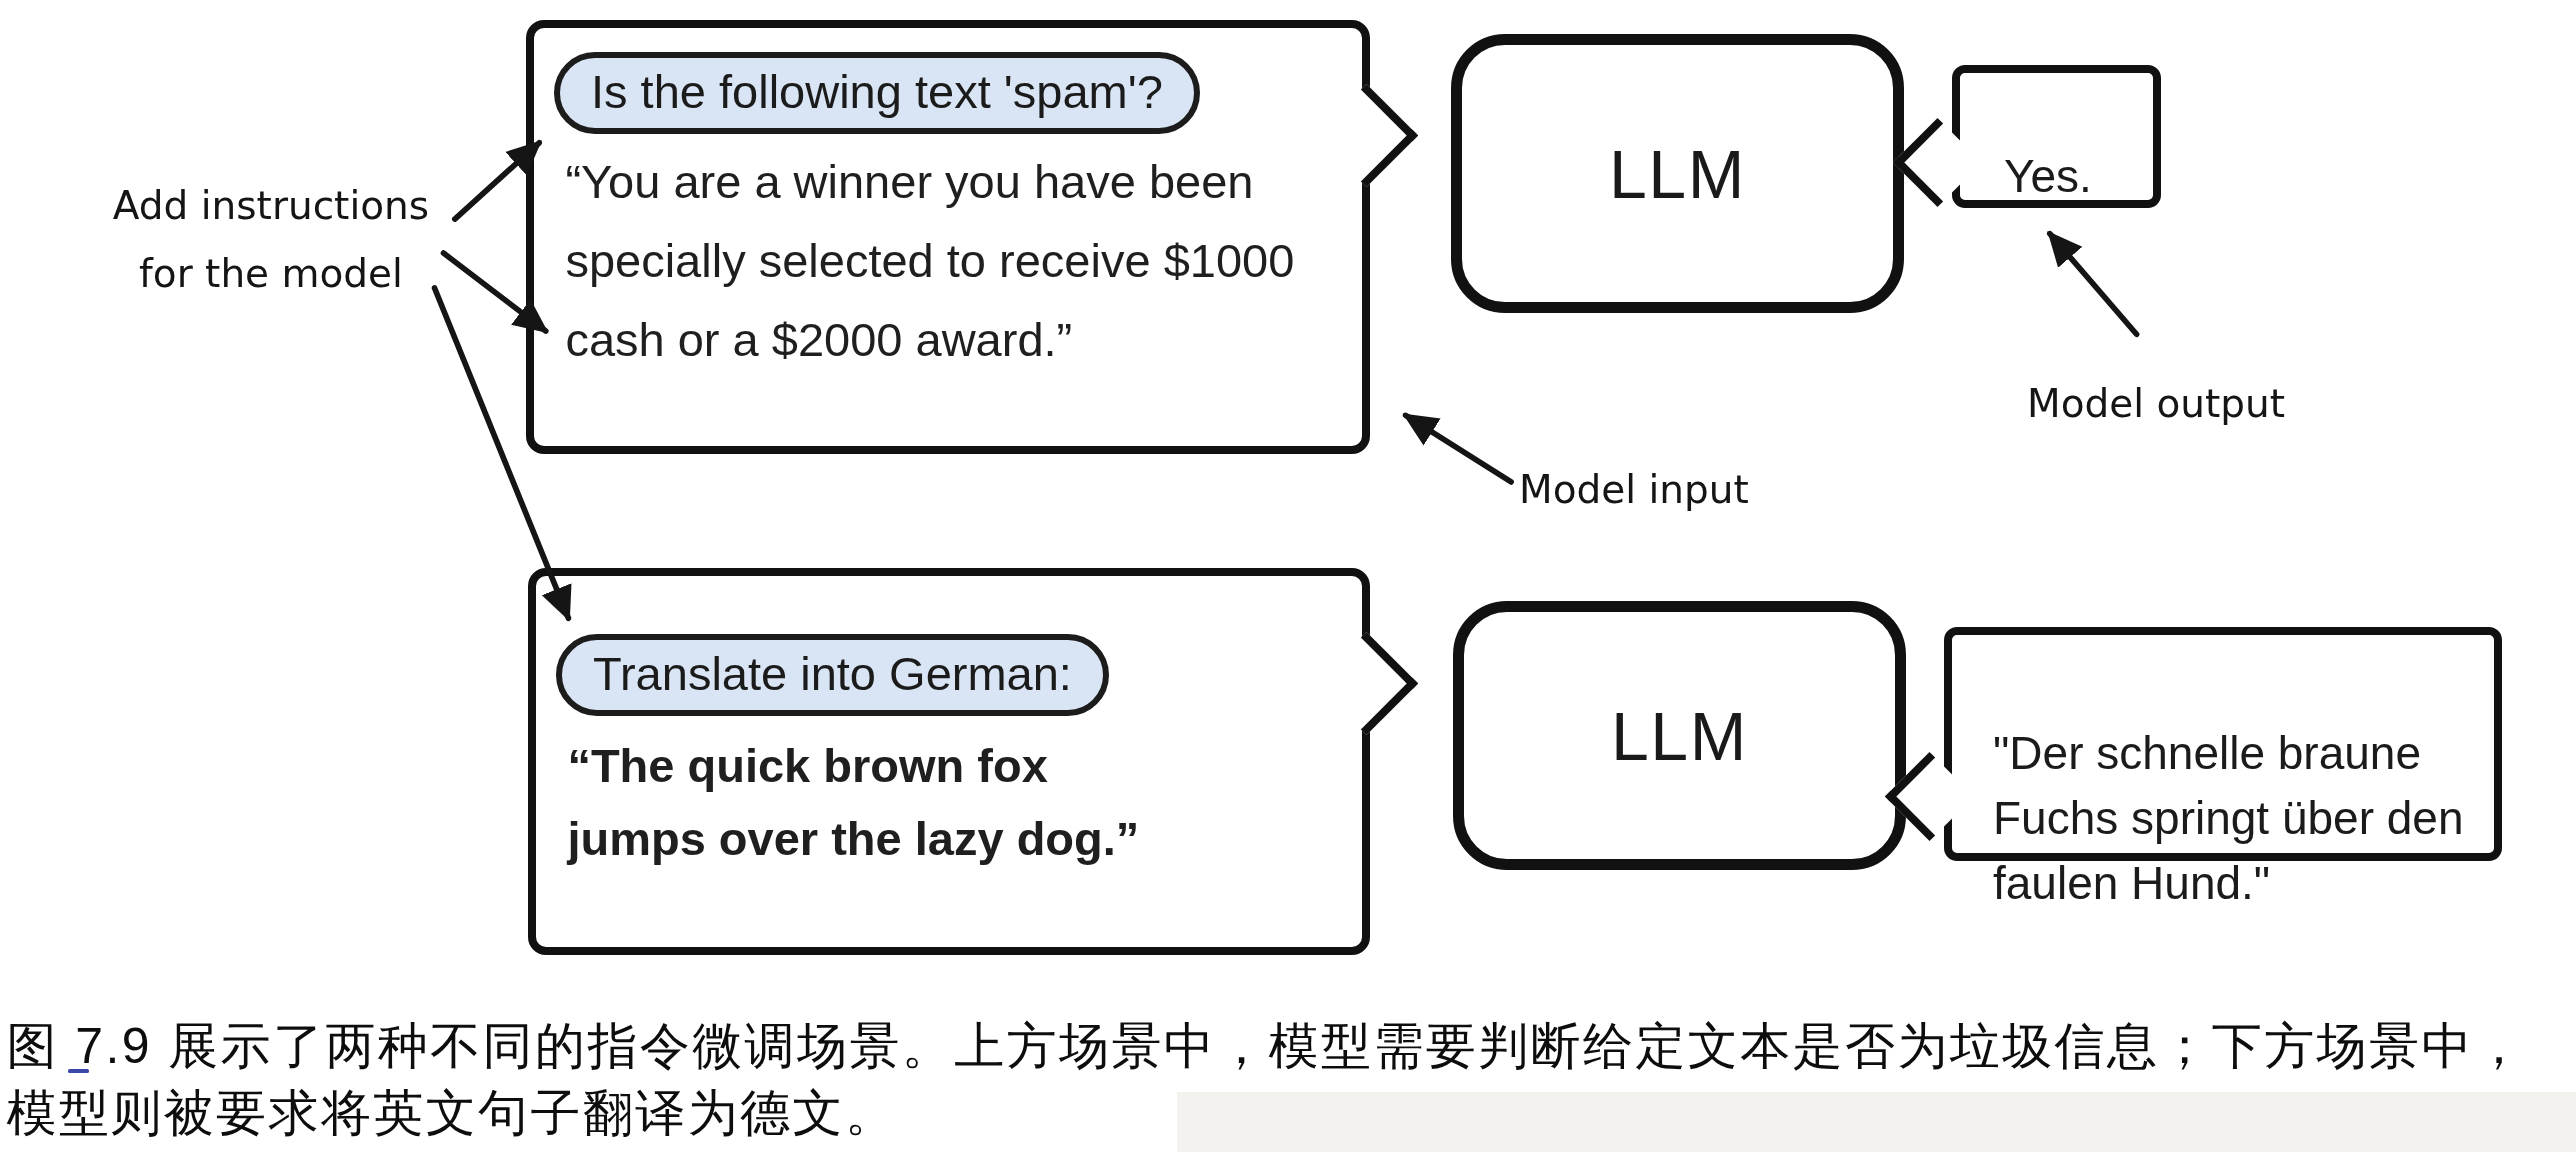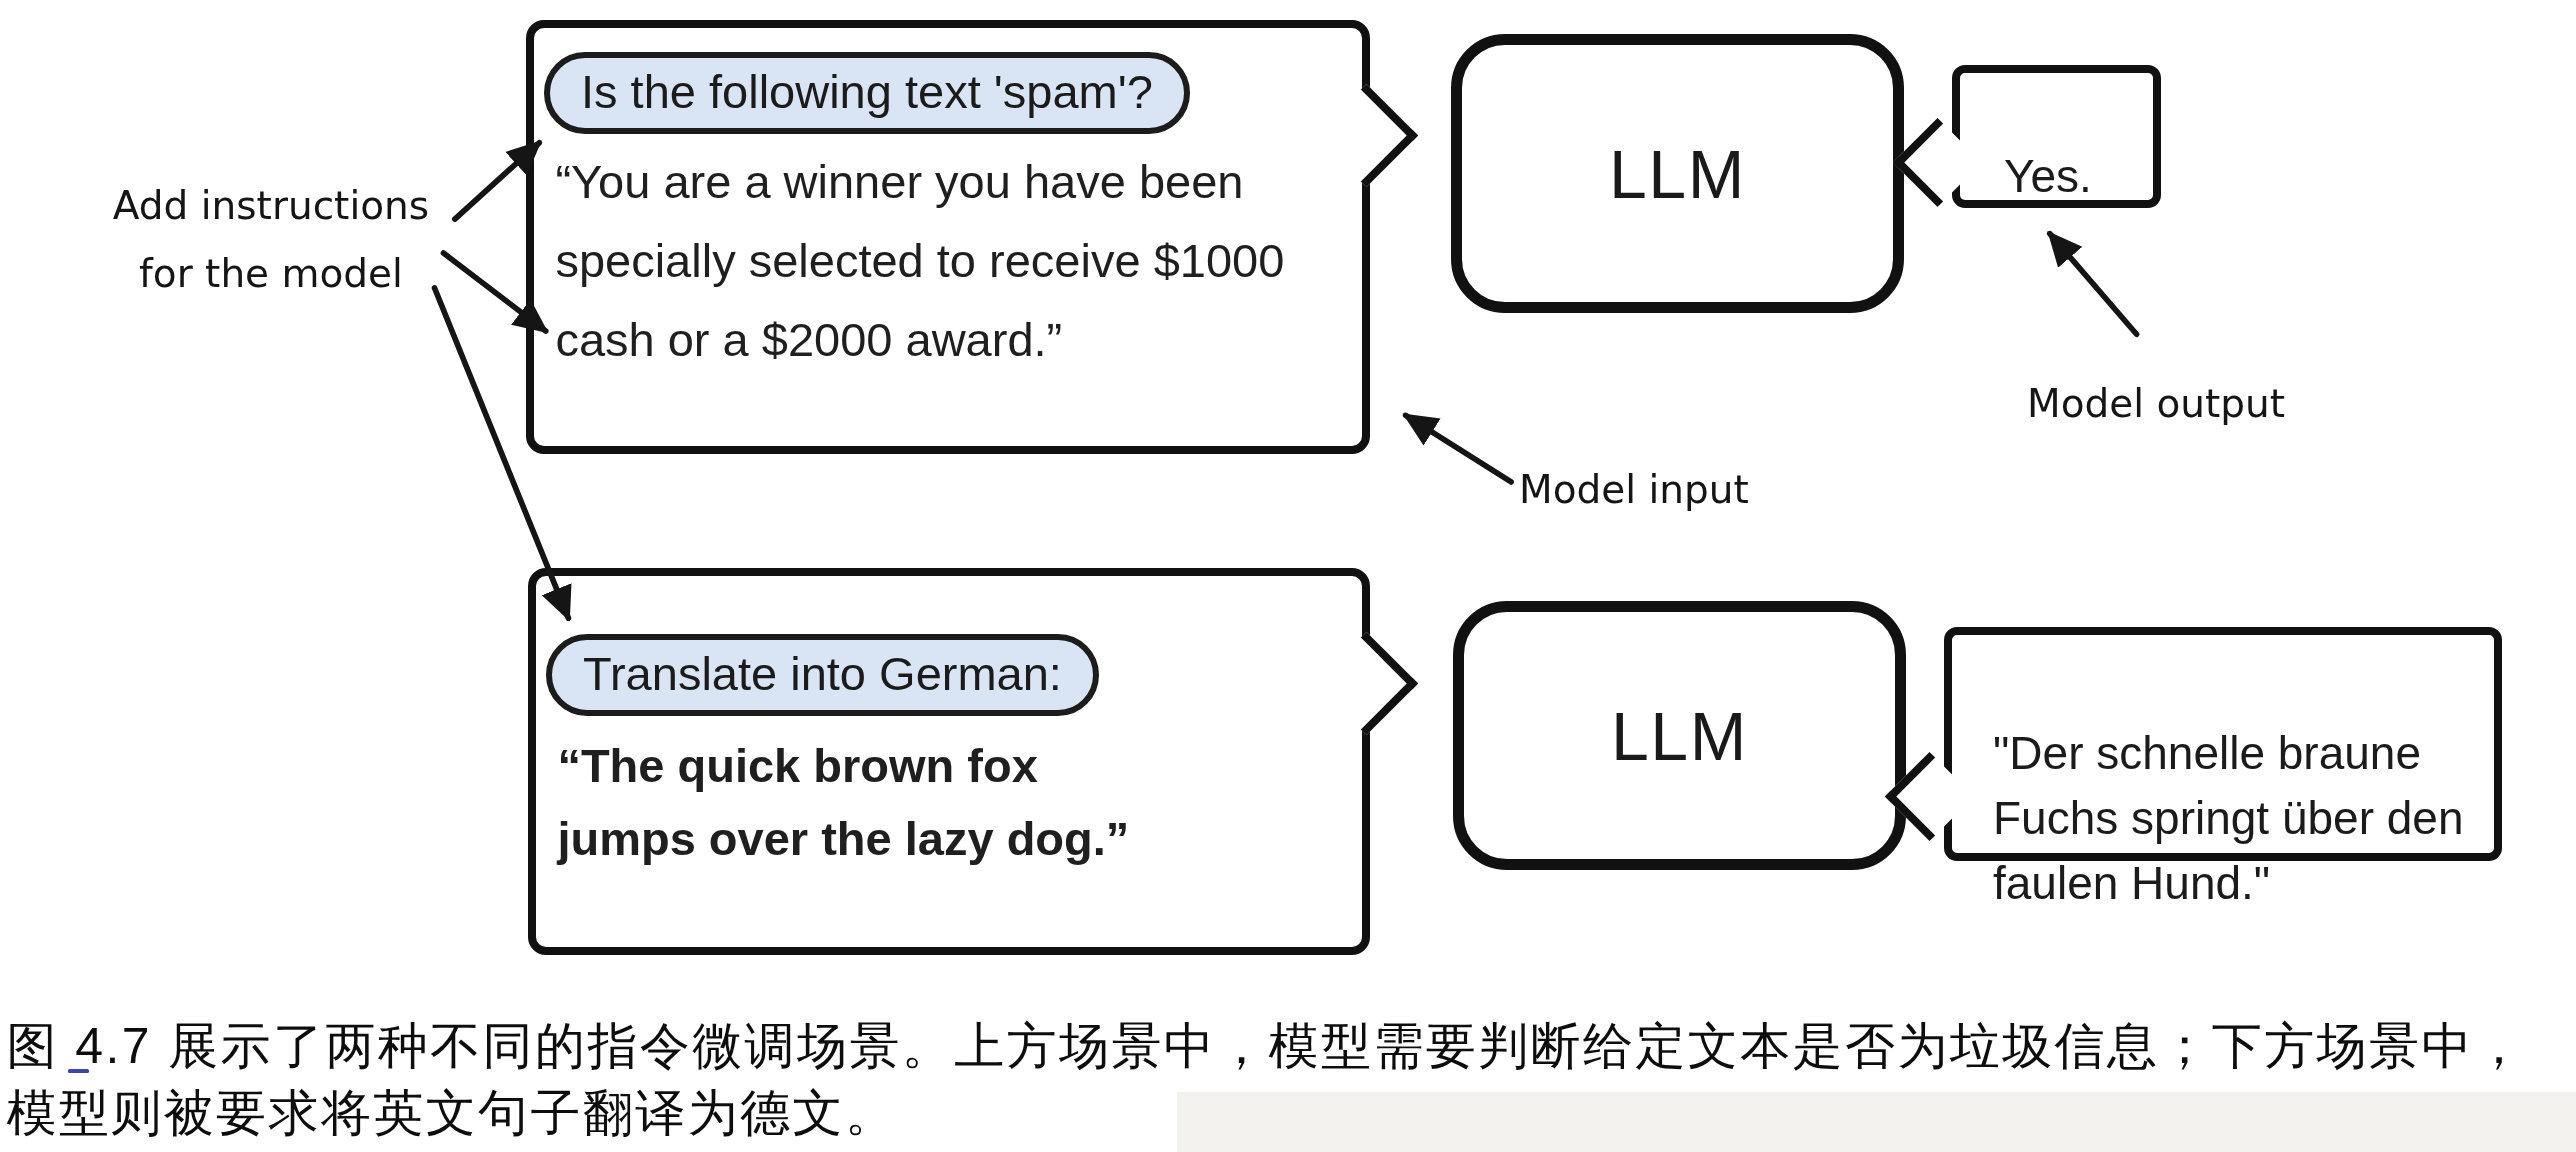--- a/index.html
+++ b/index.html
@@ -31,21 +31,21 @@
   
   .input-box {
     position:absolute;
     background:#ffffff;
     border:8px solid #111;
     border-radius:18px;
   }
   .input-box.top    { left:526px; top:20px;  width:844px; height:434px; }
   .input-box.bottom { left:528px; top:568px; width:842px; height:387px; }
 
-  .box-inner { position:relative; height:100%; padding:24px 21px 0 10px; }
+  .box-inner { position:relative; height:100%; padding:24px 21px 0 20px; }
   .input-box.bottom .box-inner { padding-top:58px; }
 
   .pill {
     display:inline-block;
     width:fit-content;
     background:#d9e5f4;
     border:6.5px solid #1c1c1c;
     border-radius:42px;
     padding:7.3px 31px 9px 31px;
     font-size:47px;
@@ -203,18 +203,18 @@
     <g stroke="#151515" stroke-width="7" stroke-linecap="round" fill="none">
       <line x1="560" y1="270" x2="664" y2="176" marker-end="url(#ah)"></line>
       <line x1="546" y1="312" x2="672" y2="408" marker-end="url(#ah)"></line>
       <line x1="535" y1="355" x2="700" y2="762" marker-end="url(#ah)"></line>
       <line x1="1862" y1="594" x2="1732" y2="512" marker-end="url(#ah)"></line>
       <line x1="2633" y1="412" x2="2526" y2="288" marker-end="url(#ah)"></line>
     </g>
   </svg>
 
   <div class="page-shade"></div>
-  <div class="caption">图 4.7 展示了两种不同的指令微调场景。上方场景中，模型需要判断给定文本是否为垃圾信息；下方场景中，
+  <div class="caption">图 7.9 展示了两种不同的指令微调场景。上方场景中，模型需要判断给定文本是否为垃圾信息；下方场景中，
 模型则被要求将英文句子翻译为德文。</div>
   <div class="caption-underline"></div>
 
 </div>
 
 
 </body></html>

